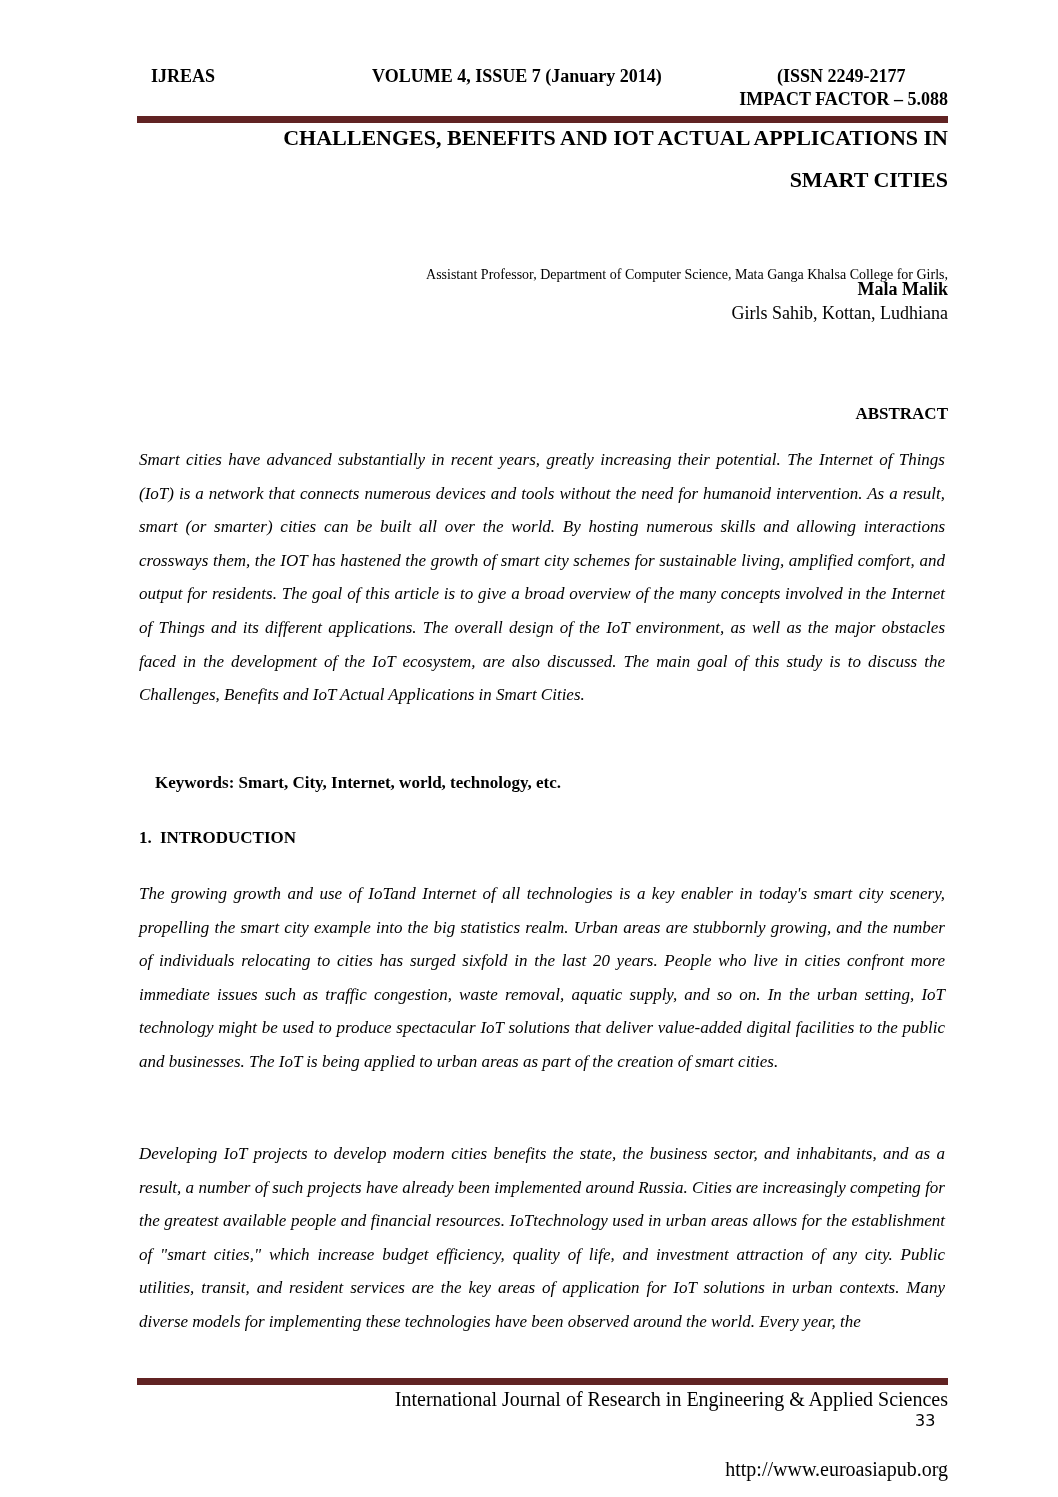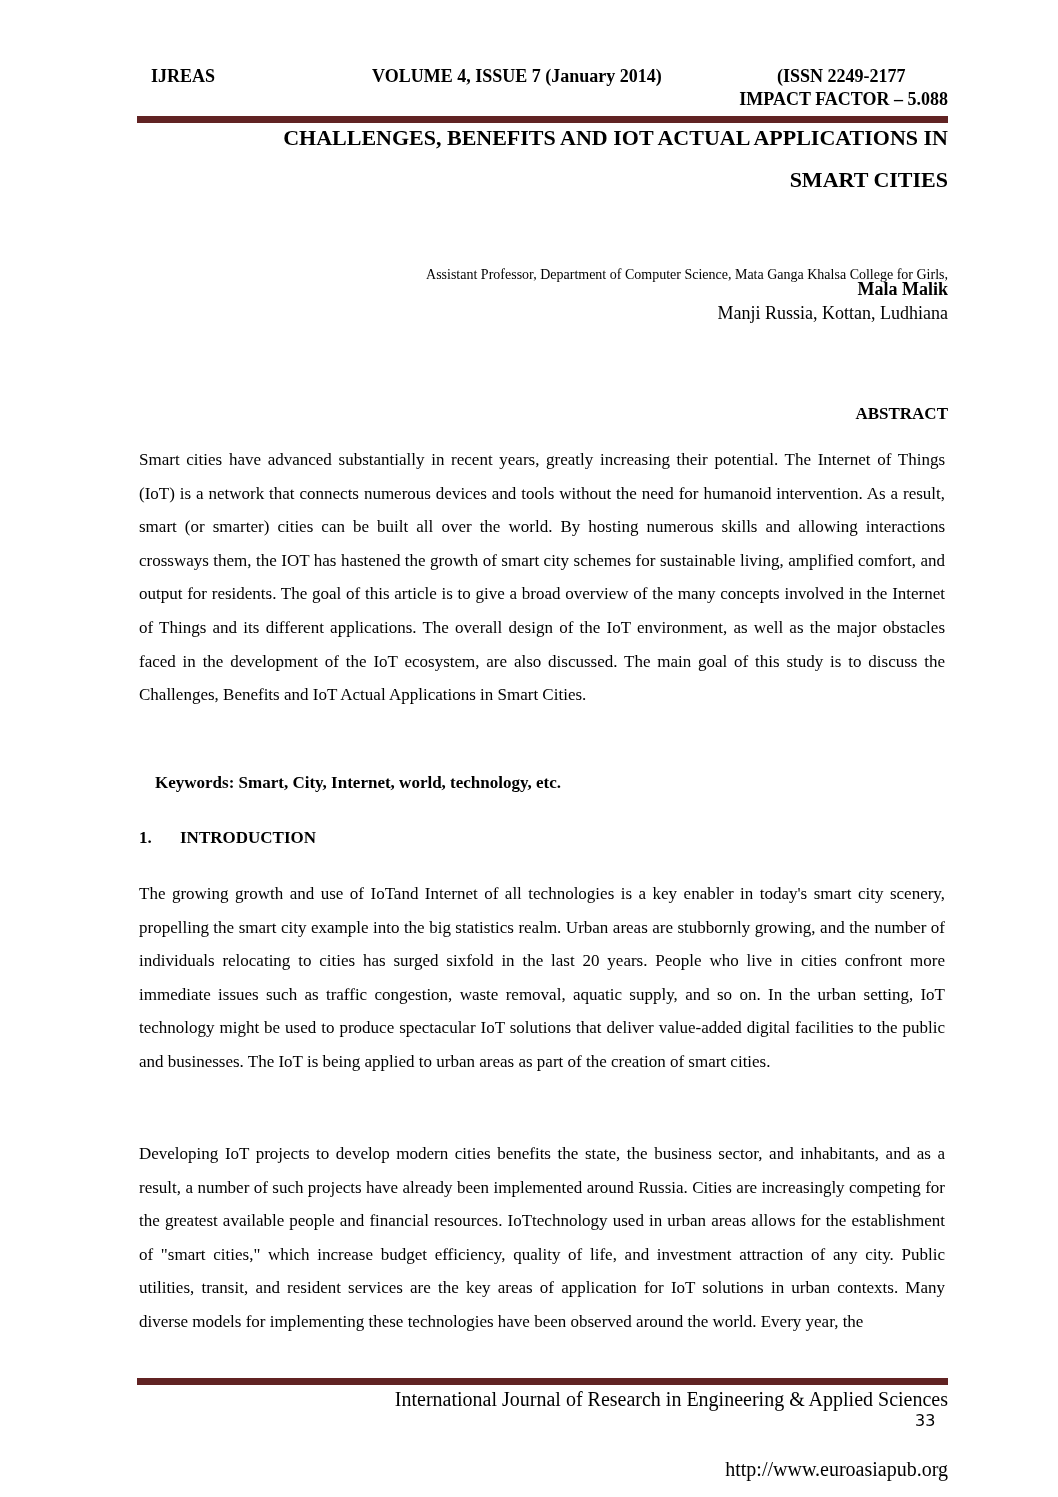--- a/index.html
+++ b/index.html
@@ -3,47 +3,47 @@
 <meta charset="utf-8">
 <style>
   html, body { margin: 0; padding: 0; background: #ffffff; }
   body { width: 1058px; height: 1497px; position: relative; overflow: hidden;
          font-family: "Liberation Serif", "DejaVu Serif", serif; color: #000; }
   .abs { position: absolute; }
   .hdr { font-weight: bold; font-size: 18px; top: 65px; line-height: 22px; }
   .rule { position: absolute; left: 137px; width: 811px; height: 7px; background: #612323; }
   .center { left: 137px; width: 811px; text-align: right; }
   .title { font-weight: bold; font-size: 22px; line-height: 44px; }
-  .para { left: 139px; width: 806px; font-size: 17px; line-height: 33.6px; text-align: justify; text-align-last: left; }
+  .para { left: 139px; width: 806px; font-size: 17px; line-height: 33.6px; text-align: justify; text-align-last: left; font-style: italic; }
   .footer-line { font-size: 20px; line-height: 22px; }
 </style>
 </head>
 <body>
 
 <div class="abs hdr" style="left:151px;">IJREAS</div>
 <div class="abs hdr" style="left:372px;">VOLUME 4, ISSUE 7 (January 2014)</div>
 <div class="abs hdr" style="left:777px;">(ISSN 2249-2177</div>
 <div class="abs hdr center" style="top:88px;">IMPACT FACTOR – 5.088</div>
 <div class="rule" style="top:116px;"></div>
 
 <div class="abs center title" style="top:116px;">CHALLENGES, BENEFITS AND IOT ACTUAL APPLICATIONS IN</div>
 <div class="abs center title" style="top:158px;">SMART CITIES</div>
 
 <div class="abs center" style="top:231px; font-size:18px; font-weight:bold;margin-top:48px;">Mala Malik</div>
 <div class="abs center" style="top:267px; font-size:14px;">Assistant Professor, Department of Computer Science, Mata Ganga Khalsa College for Girls,</div>
-<div class="abs center" style="top:303px; font-size:18px;">Manji Russia, Kottan, Ludhiana</div>
+<div class="abs center" style="top:303px; font-size:18px;">Girls Sahib, Kottan, Ludhiana</div>
 
 <div class="abs center" style="top:404px; font-size:17px; font-weight:bold;">ABSTRACT</div>
 <div class="abs para" style="top:443px;">Smart cities have advanced substantially in recent years, greatly increasing their potential. The Internet of Things (IoT) is a network that connects numerous devices and tools without the need for humanoid intervention. As a result, smart (or smarter) cities can be built all over the world. By hosting numerous skills and allowing interactions crossways them, the IOT has hastened the growth of smart city schemes for sustainable living, amplified comfort, and output for residents. The goal of this article is to give a broad overview of the many concepts involved in the Internet of Things and its different applications. The overall design of the IoT environment, as well as the major obstacles faced in the development of the IoT ecosystem, are also discussed. The main goal of this study is to discuss the Challenges, Benefits and IoT Actual Applications in Smart Cities.</div>
 
 <div class="abs" style="left:155px; top:773px; font-size:17px; font-weight:bold;">Keywords: Smart, City, Internet, world, technology, etc.</div>
 
 <div class="abs" style="left:139px; top:828px; font-size:17px; font-weight:bold;">
   <span>1.</span>
-  <span style="margin-left:24px;">INTRODUCTION</span>
+  <span style="margin-left:4px;">INTRODUCTION</span>
 </div>
 
 <div class="abs para" style="top:877px;">The growing growth and use of IoTand Internet of all technologies is a key enabler in today's smart city scenery, propelling the smart city example into the big statistics realm. Urban areas are stubbornly growing, and the number of individuals relocating to cities has surged sixfold in the last 20 years. People who live in cities confront more immediate issues such as traffic congestion, waste removal, aquatic supply, and so on. In the urban setting, IoT technology might be used to produce spectacular IoT solutions that deliver value-added digital facilities to the public and businesses. The IoT is being applied to urban areas as part of the creation of smart cities.</div>
 <div class="abs para" style="top:1137px;">Developing IoT projects to develop modern cities benefits the state, the business sector, and inhabitants, and as a result, a number of such projects have already been implemented around Russia. Cities are increasingly competing for the greatest available people and financial resources. IoTtechnology used in urban areas allows for the establishment of "smart cities," which increase budget efficiency, quality of life, and investment attraction of any city. Public utilities, transit, and resident services are the key areas of application for IoT solutions in urban contexts. Many diverse models for implementing these technologies have been observed around the world. Every year, the</div>
 
 <div class="rule" style="top:1378px;"></div>
 <div class="abs center footer-line" style="top:1388px;">International Journal of Research in Engineering &amp; Applied Sciences</div>
 <div class="abs center footer-line" style="top:1410px;margin-top:48px;">http://www.euroasiapub.org</div>
 <div class="abs footer-line" style="left:915px; top:1410px; font-family:'DejaVu Sans', sans-serif; font-size:16px;">33</div>
 

